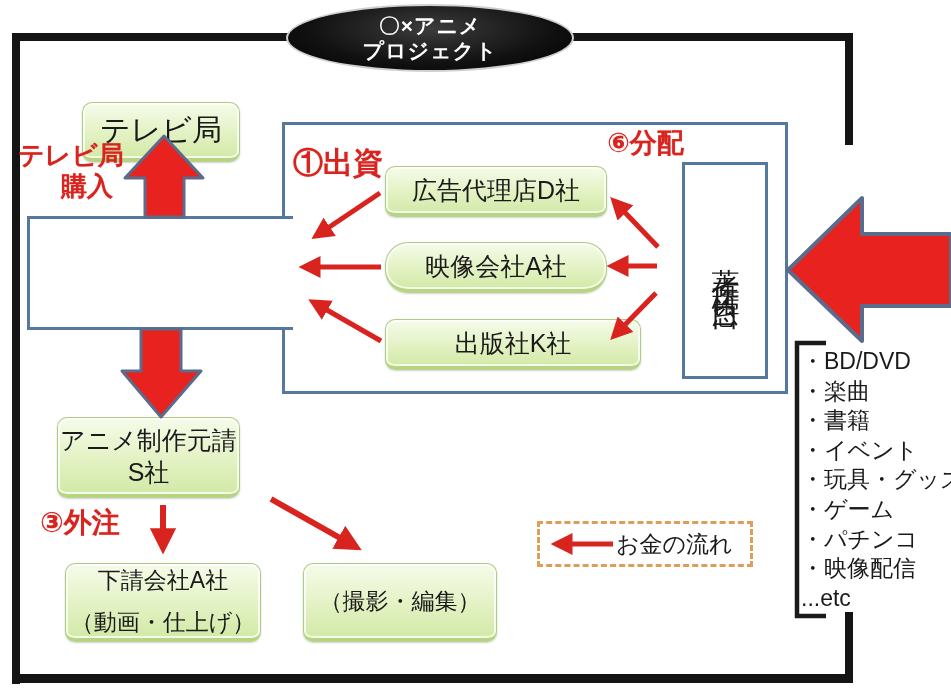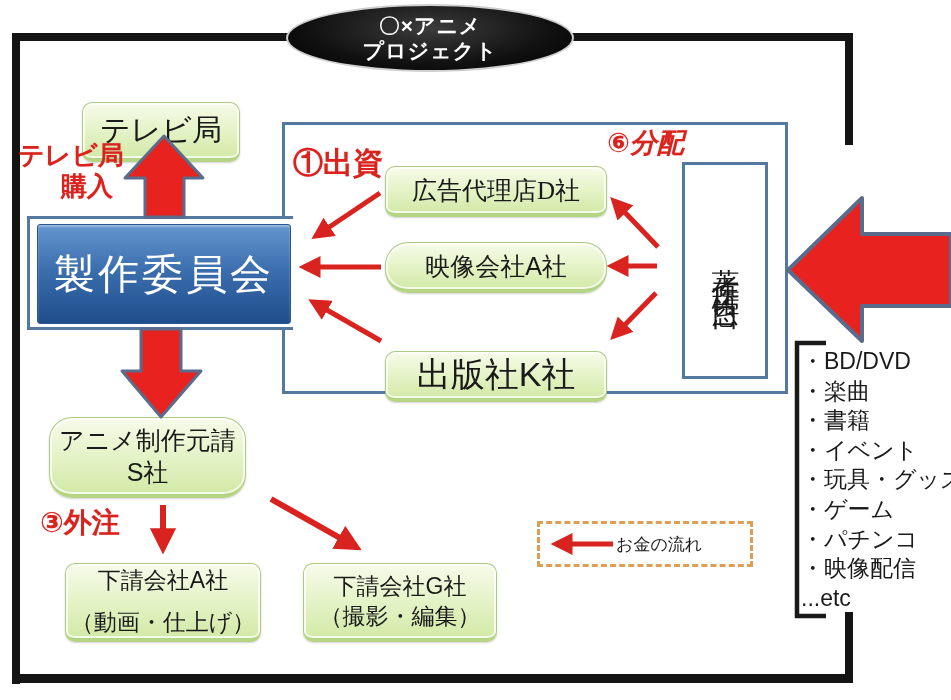--- a/index.html
+++ b/index.html
@@ -55,21 +55,21 @@
     text-shadow:0 0 1px rgba(217,35,30,.4);}
   
   .rev-list{position:absolute;left:801px;top:347px;z-index:6;font-size:23px;
     line-height:29.6px;white-space:nowrap;}
   
   .legend-box{
     position:absolute;left:537px;top:521px;width:216px;height:46px;z-index:4;
     border:3px dashed #dd9f57;background:#fff;box-sizing:border-box;
     display:flex;align-items:center;
   }
-  .legend-label{margin-left:76px;font-size:17px;white-space:nowrap;}
+  .legend-label{margin-left:76px;font-size:23px;white-space:nowrap;}
   .svg-layer{position:absolute;left:0;top:0;z-index:5;pointer-events:none;}
   .line2-indent{display:block;}
 </style>
 </head>
 <body>
 
 <div id="canvas">
 
   <div class="frame-edge" style="left:12px;top:33px;width:841px;height:8px;"></div>
   <div class="frame-edge" style="left:12px;top:33px;width:8px;height:651px;"></div>
@@ -78,67 +78,63 @@
   <div class="frame-edge" style="left:845px;top:612px;width:8px;height:71px;"></div>
 
   <div class="title-ellipse">
     <span>〇×アニメ</span>
     <span>プロジェクト</span>
   </div>
 
   <div class="big-container"></div>
   <div class="committee-wrap"></div>
 
-  <div class="committee-box">
-    <span>製作委員会</span>
-  </div>
 
   <div class="gbox" style="left:82px;top:70px;width:158px;height:60px;font-size:30px;margin-top:32px;">
     <span>テレビ局</span>
   </div>
 
-  <div class="gbox" style="left:385px;top:166px;width:222px;height:51px;font-size:25px;font-family:Liberation Serif, serif;">
+  <div class="gbox" style="left:385px;top:166px;width:222px;height:51px;font-size:25px;">
     <span>広告代理店D社</span>
   </div>
   <div class="gbox" style="left:385px;top:242px;width:222px;height:51px;font-size:25px;border-radius:23px;">
     <span>映像会社A社</span>
   </div>
-  <div class="gbox" style="left:385px;top:319px;width:222px;height:51px;font-size:34px;margin-top:32px;">
+  <div class="gbox" style="left:385px;top:319px;width:256px;height:51px;font-size:25px;">
     <span>出版社K社</span>
   </div>
 
   <div class="copyright-box">
     <span class="vtext">著作権窓口</span>
   </div>
 
-  <div class="gbox" style="left:49px;top:417px;width:197px;height:81px;font-size:25px;line-height:32px;border-radius:23px;">
+  <div class="gbox" style="left:57px;top:417px;width:183px;height:81px;font-size:25px;line-height:32px;">
     <span>アニメ制作元請</span>
     <span>S社</span>
   </div>
 
   <div class="gbox" style="left:65px;top:563px;width:196px;height:79px;font-size:23px;line-height:30px;gap:12px;">
     <span>下請会社A社</span>
     <span>（動画・仕上げ）</span>
   </div>
   <div class="gbox" style="left:303px;top:563px;width:194px;height:79px;font-size:23px;line-height:30px;">
-    <span>下請会社G社</span>
     <span>（撮影・編集）</span>
   </div>
 
   <div class="rlabel" style="left:293px;top:150px;font-size:30px;font-family:Liberation Mono, monospace;">
     <span>①出資</span>
   </div>
   <div class="rlabel" style="left:20px;top:507px;font-size:28px;margin-left:20px;">
     <span>③外注</span>
   </div>
   <div class="rlabel" style="left:18px;top:140px;">
     <span>テレビ局</span>
     <span class="line2-indent" style="padding-left:32px;text-align:center;">購入</span>
   </div>
-  <div class="rlabel" style="left:607px;top:128px;font-size:27px;font-style:italic;">
+  <div class="rlabel" style="left:607px;top:128px;font-size:27px;">
     <span>⑥分配</span>
   </div>
 
   <div class="rev-list">
     <div>・BD/DVD</div>
     <div>・楽曲</div>
     <div>・書籍</div>
     <div>・イベント</div>
     <div>・玩具・グッズ</div>
     <div>・ゲーム</div>

